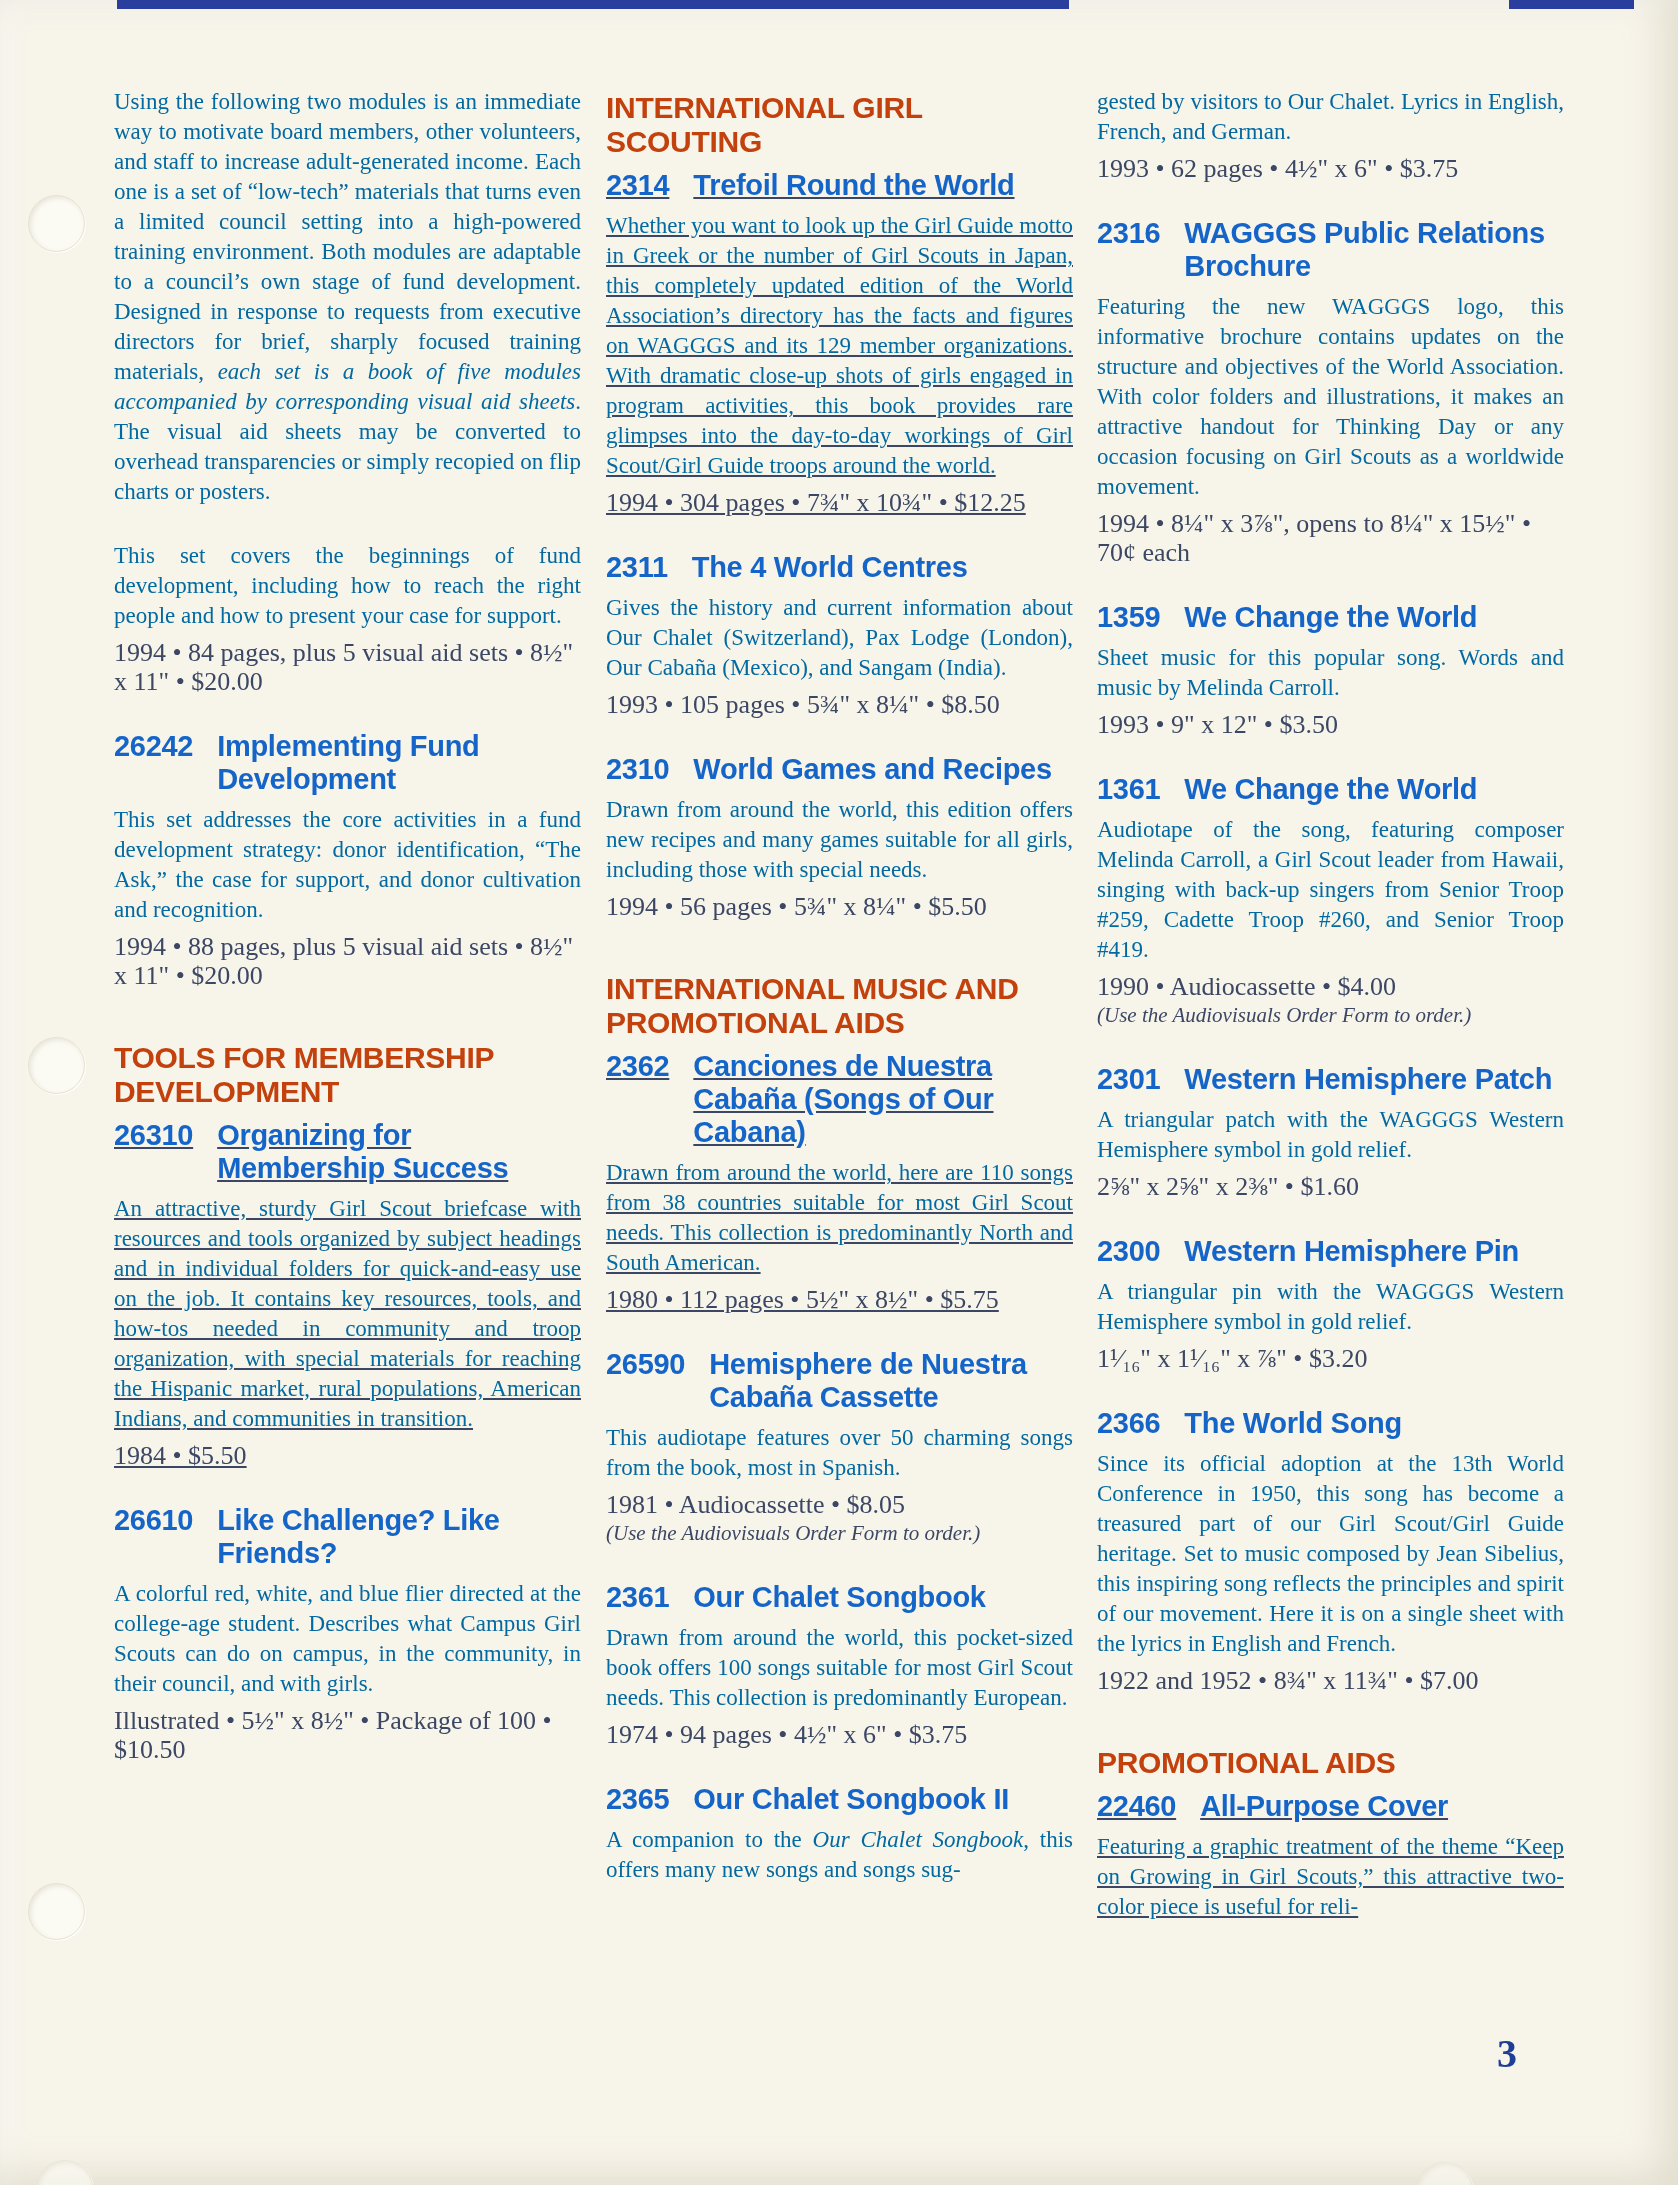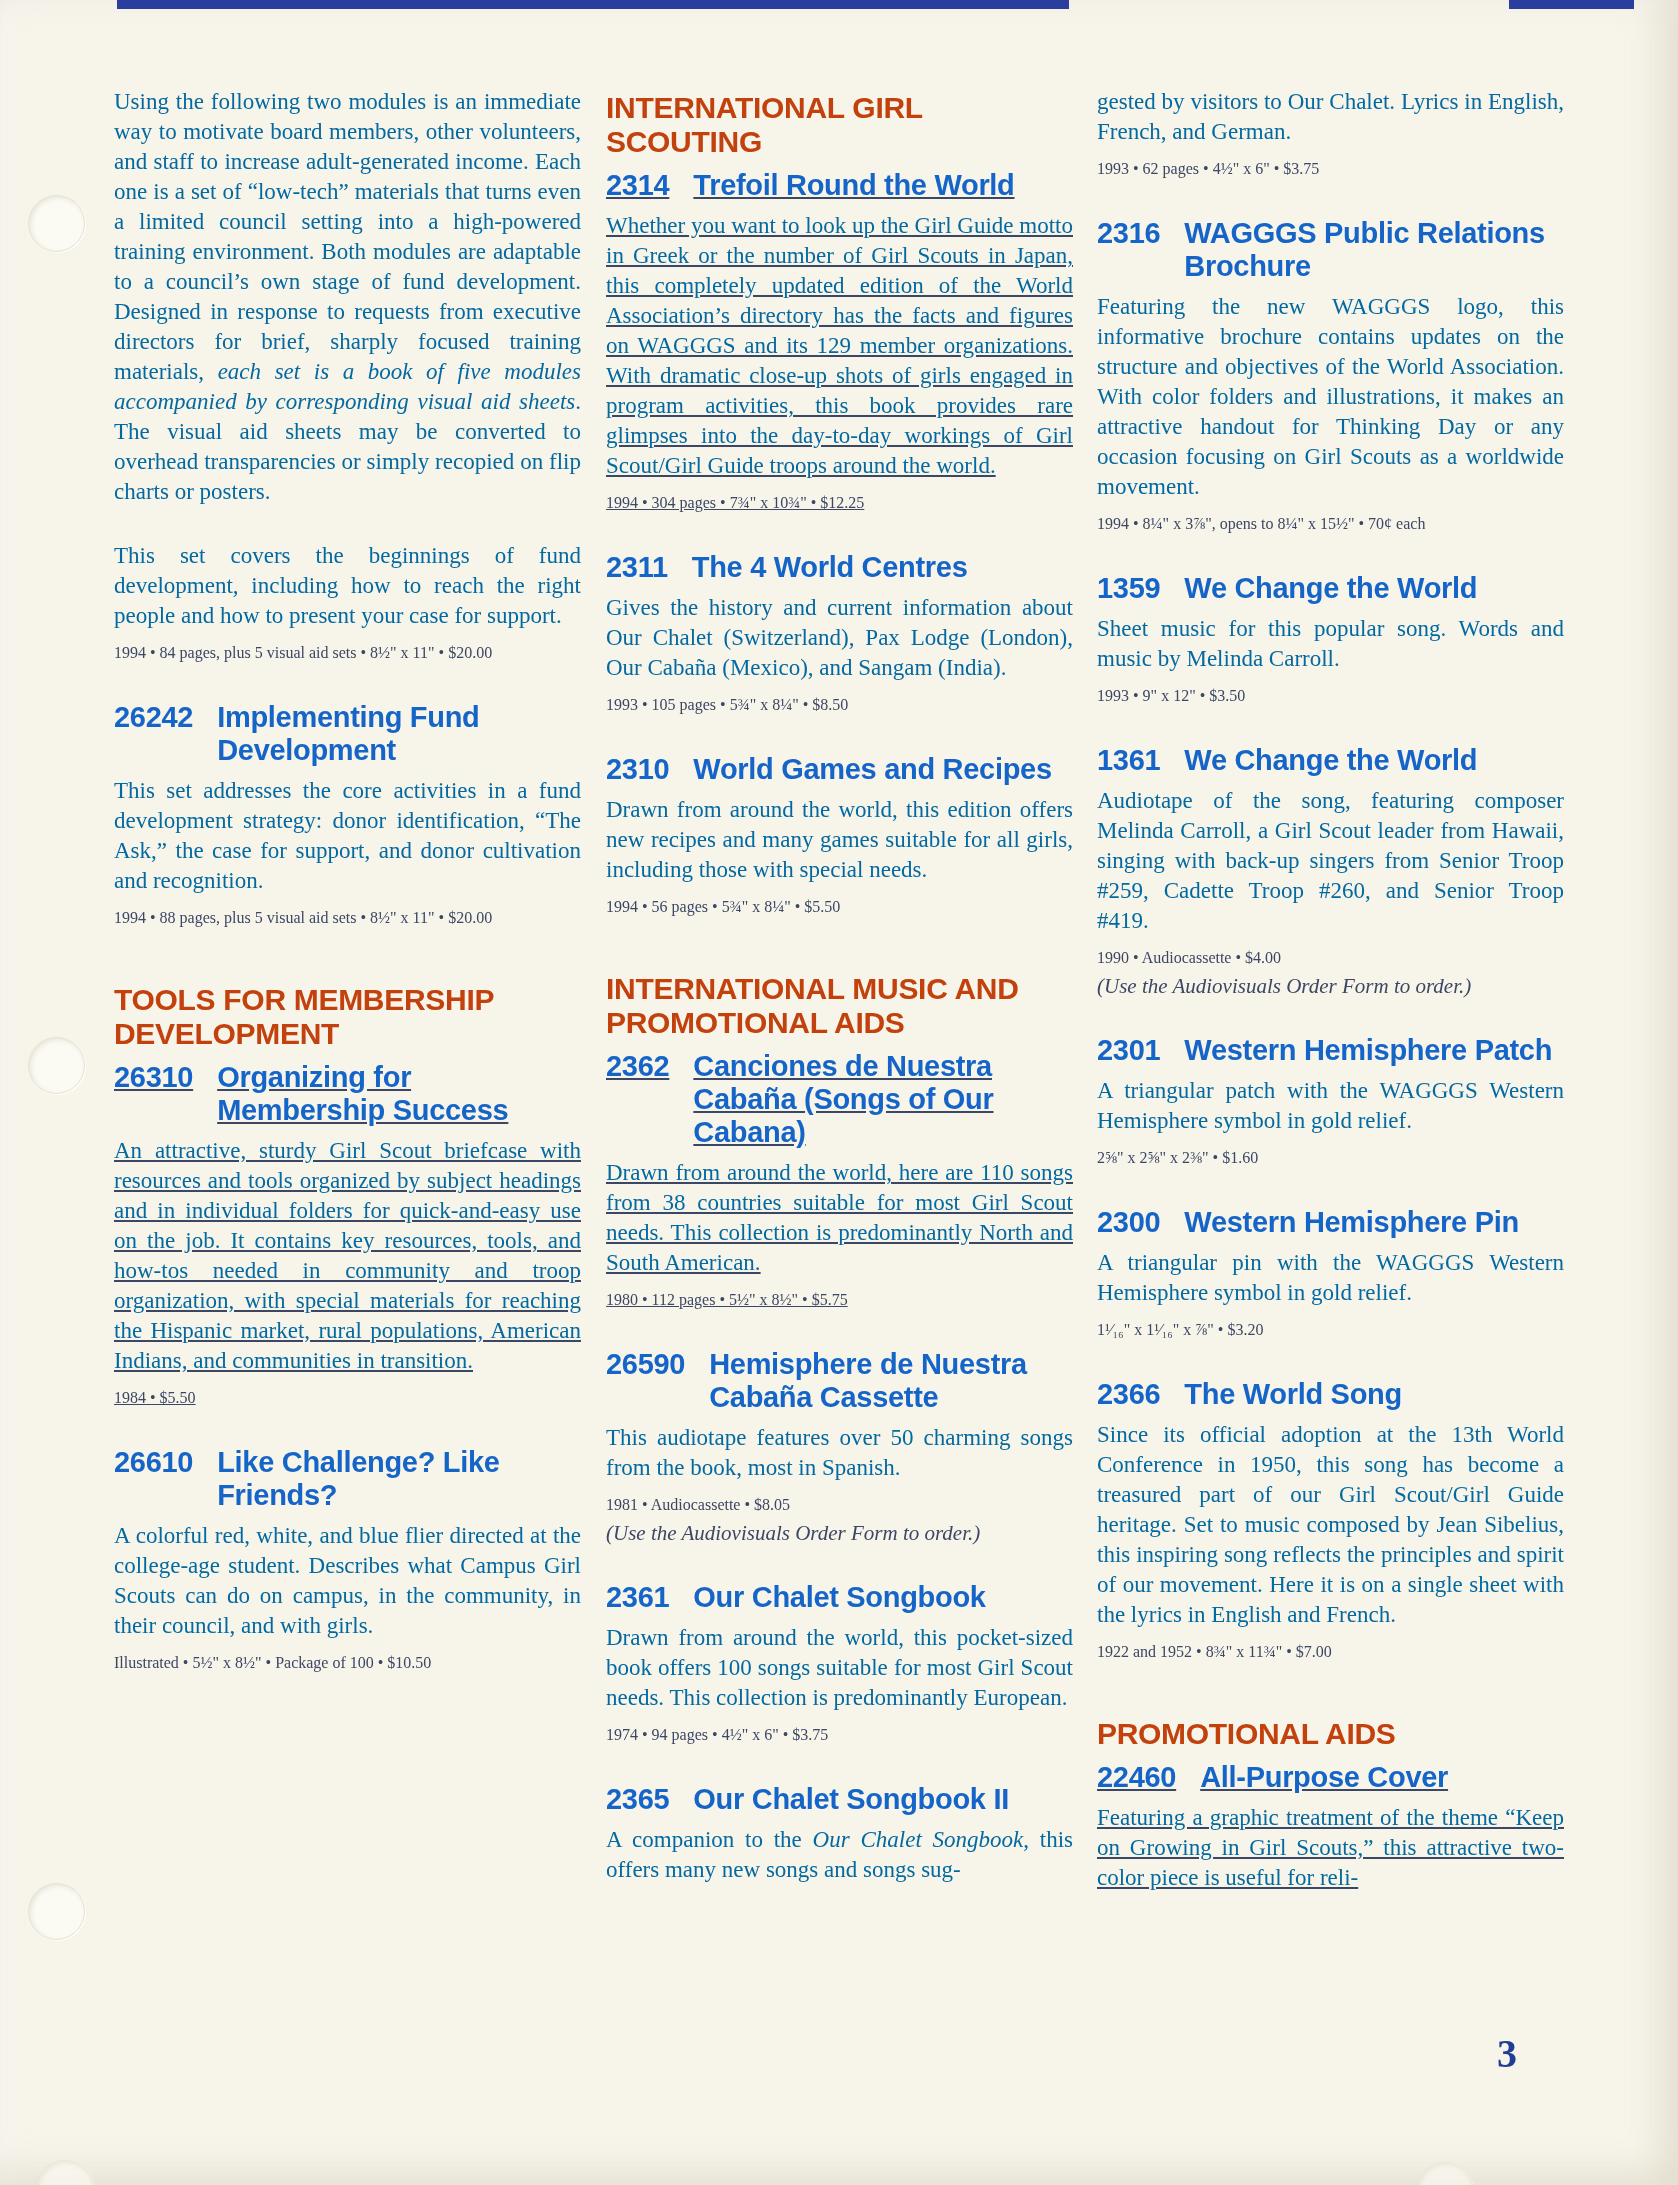--- a/index.html
+++ b/index.html
@@ -43,21 +43,21 @@
   .product.after-cat { margin-top:10px;text-decoration:underline; }
   .prod-head {
     display:flex; align-items:flex-start; margin:0;
     font-family:"Liberation Sans", sans-serif; font-weight:bold;
     font-size:29px; line-height:33px; letter-spacing:-0.3px; color:#1565c9;
   }
   .prod-code { flex:0 0 auto; margin-right:24px; }
   .prod-title { flex:1 1 auto; }
   .desc { margin-top:9px; }
   .specs {
-    font-size:16px; line-height:29px; margin-top:7px; text-align:left; color:#3b4764;
+    font-size:26px; line-height:29px; margin-top:7px; text-align:left; color:#3b4764;
   }
   .note { font-size:21px; line-height:27px; font-style:italic; margin-top:1px; }
   .italic { font-style:italic; }
 
   .page-number {
     position:absolute; left:1497px; top:2030px;
     font-family:"Liberation Serif", serif; font-weight:bold;
     font-size:40px; color:#1f3f96;
   }
 </style>

